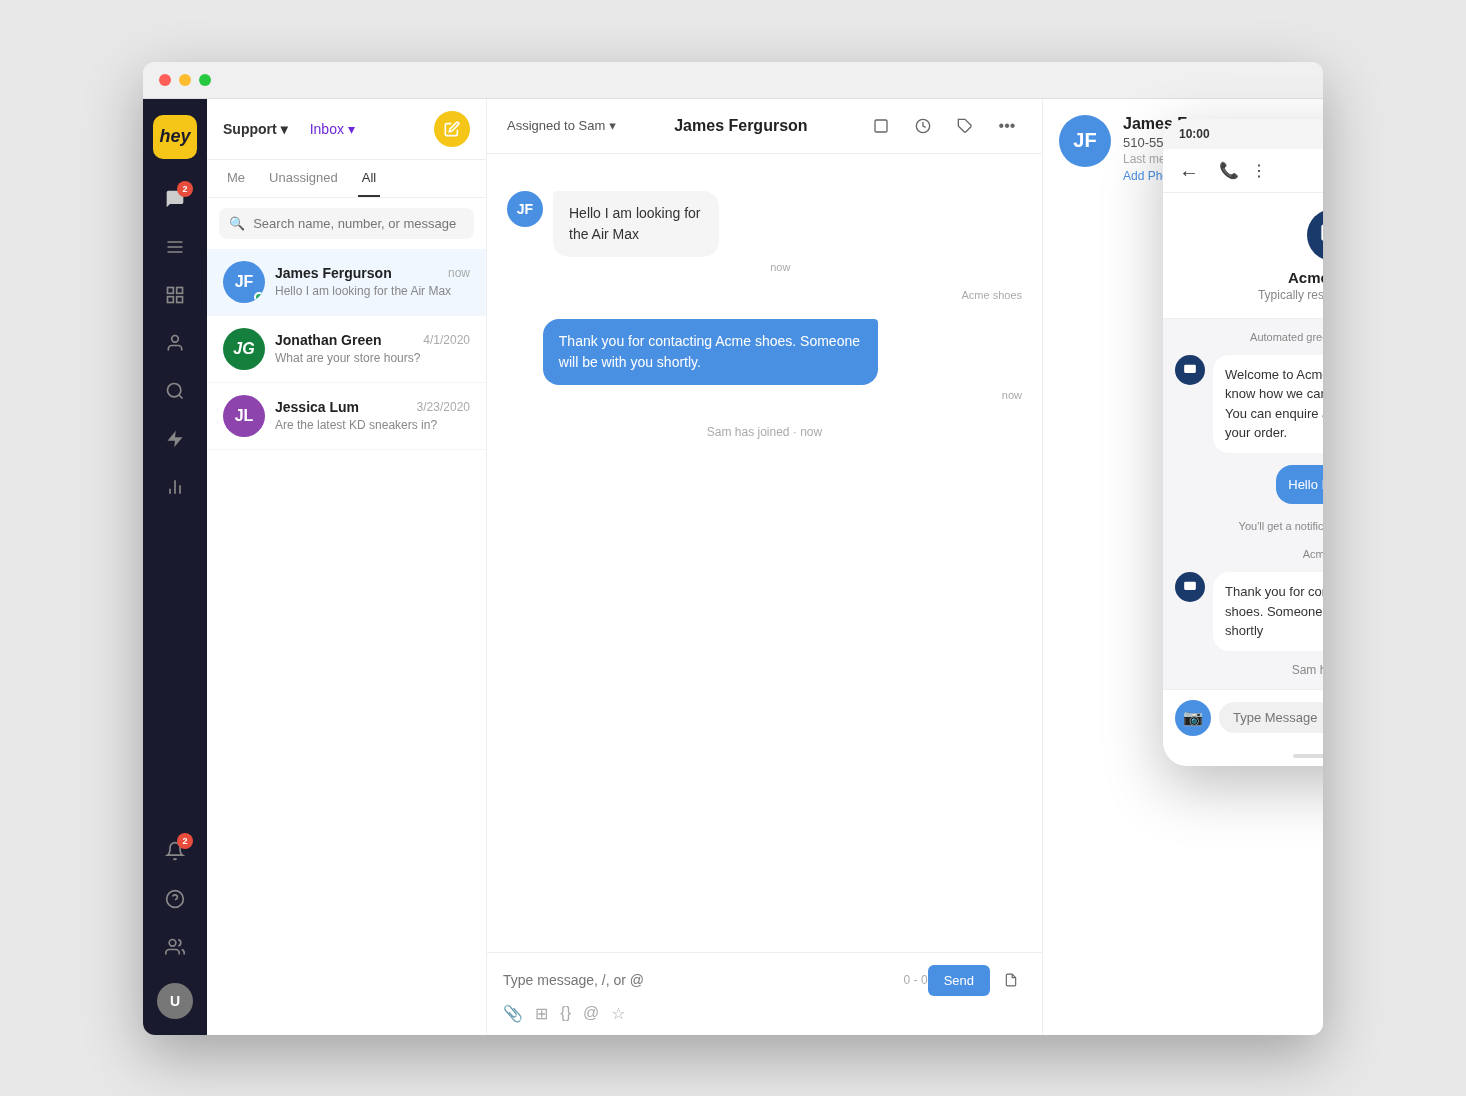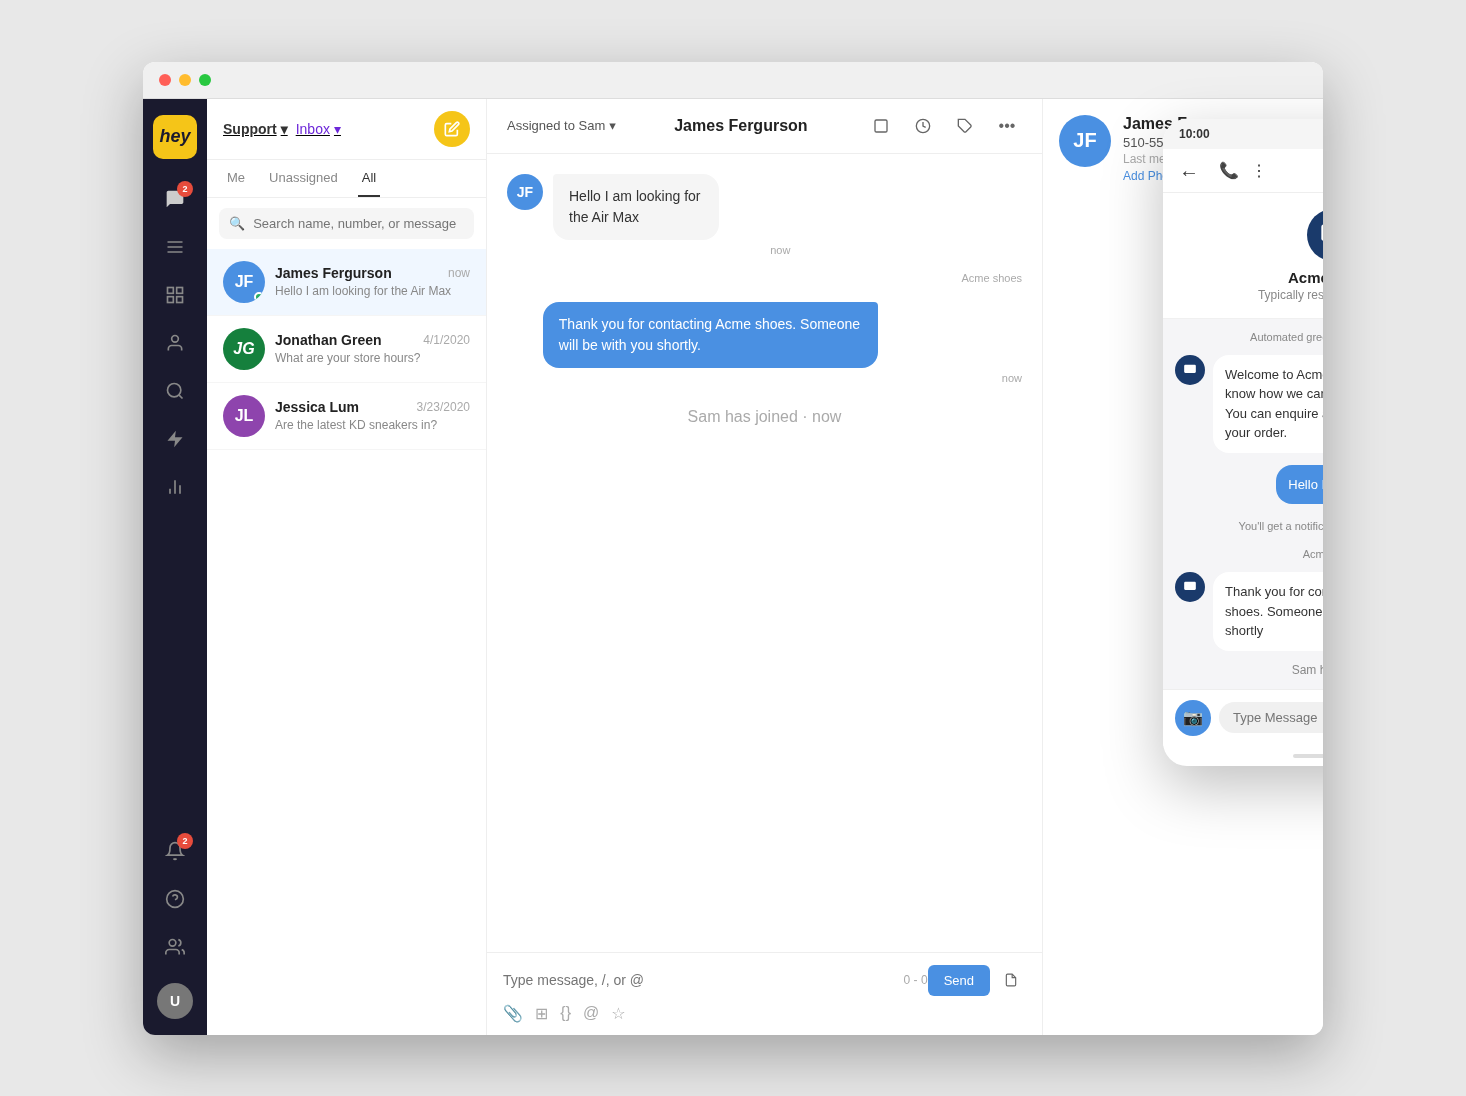--- a/index.html
+++ b/index.html
@@ -114,22 +114,21 @@
     .conv-header {
       padding: 12px 16px;
       display: flex;
       justify-content: space-between;
       align-items: center;
       border-bottom: 1px solid #eee;
     }
     .conv-header-left {
       display: flex;
       align-items: flex-end;
-      gap: 8px;
-      text-decoration: underline;
+      gap: 22px;
     }
     .support-btn {
       font-size: 14px;
       font-weight: 600;
       color: #333;
       background: none;
       border: none;
       cursor: pointer;
       display: flex;
       align-items: center;
@@ -247,20 +246,21 @@
     .conv-name { font-size: 14px; font-weight: 600; color: #222; }
     .conv-time { font-size: 12px; color: #aaa; }
     .conv-preview { font-size: 12px; color: #888; white-space: nowrap; overflow: hidden; text-overflow: ellipsis; }
 
     
     .chat-area {
       flex: 1;
       display: flex;
       flex-direction: column;
       border-right: 1px solid #eee;
+      gap: 17px;
     }
     .chat-header {
       padding: 12px 20px;
       display: flex;
       align-items: center;
       justify-content: space-between;
       border-bottom: 1px solid #eee;
     }
     .chat-header-left { display: flex; align-items: center; gap: 12px; }
     .assigned-btn {
@@ -329,21 +329,21 @@
     }
     .msg-time {
       font-size: 11px;
       color: #aaa;
       margin-top: 4px;
       text-align: right;
     }
     .msg-time.dark { color: rgba(255,255,255,0.7); }
     .system-msg {
       text-align: center;
-      font-size: 16px;
+      font-size: 12px;
       color: #aaa;
       padding: 8px 0;
     }
     .acme-label {
       font-size: 11px;
       color: #aaa;
       text-align: right;
       margin-bottom: 2px;
     }
 

